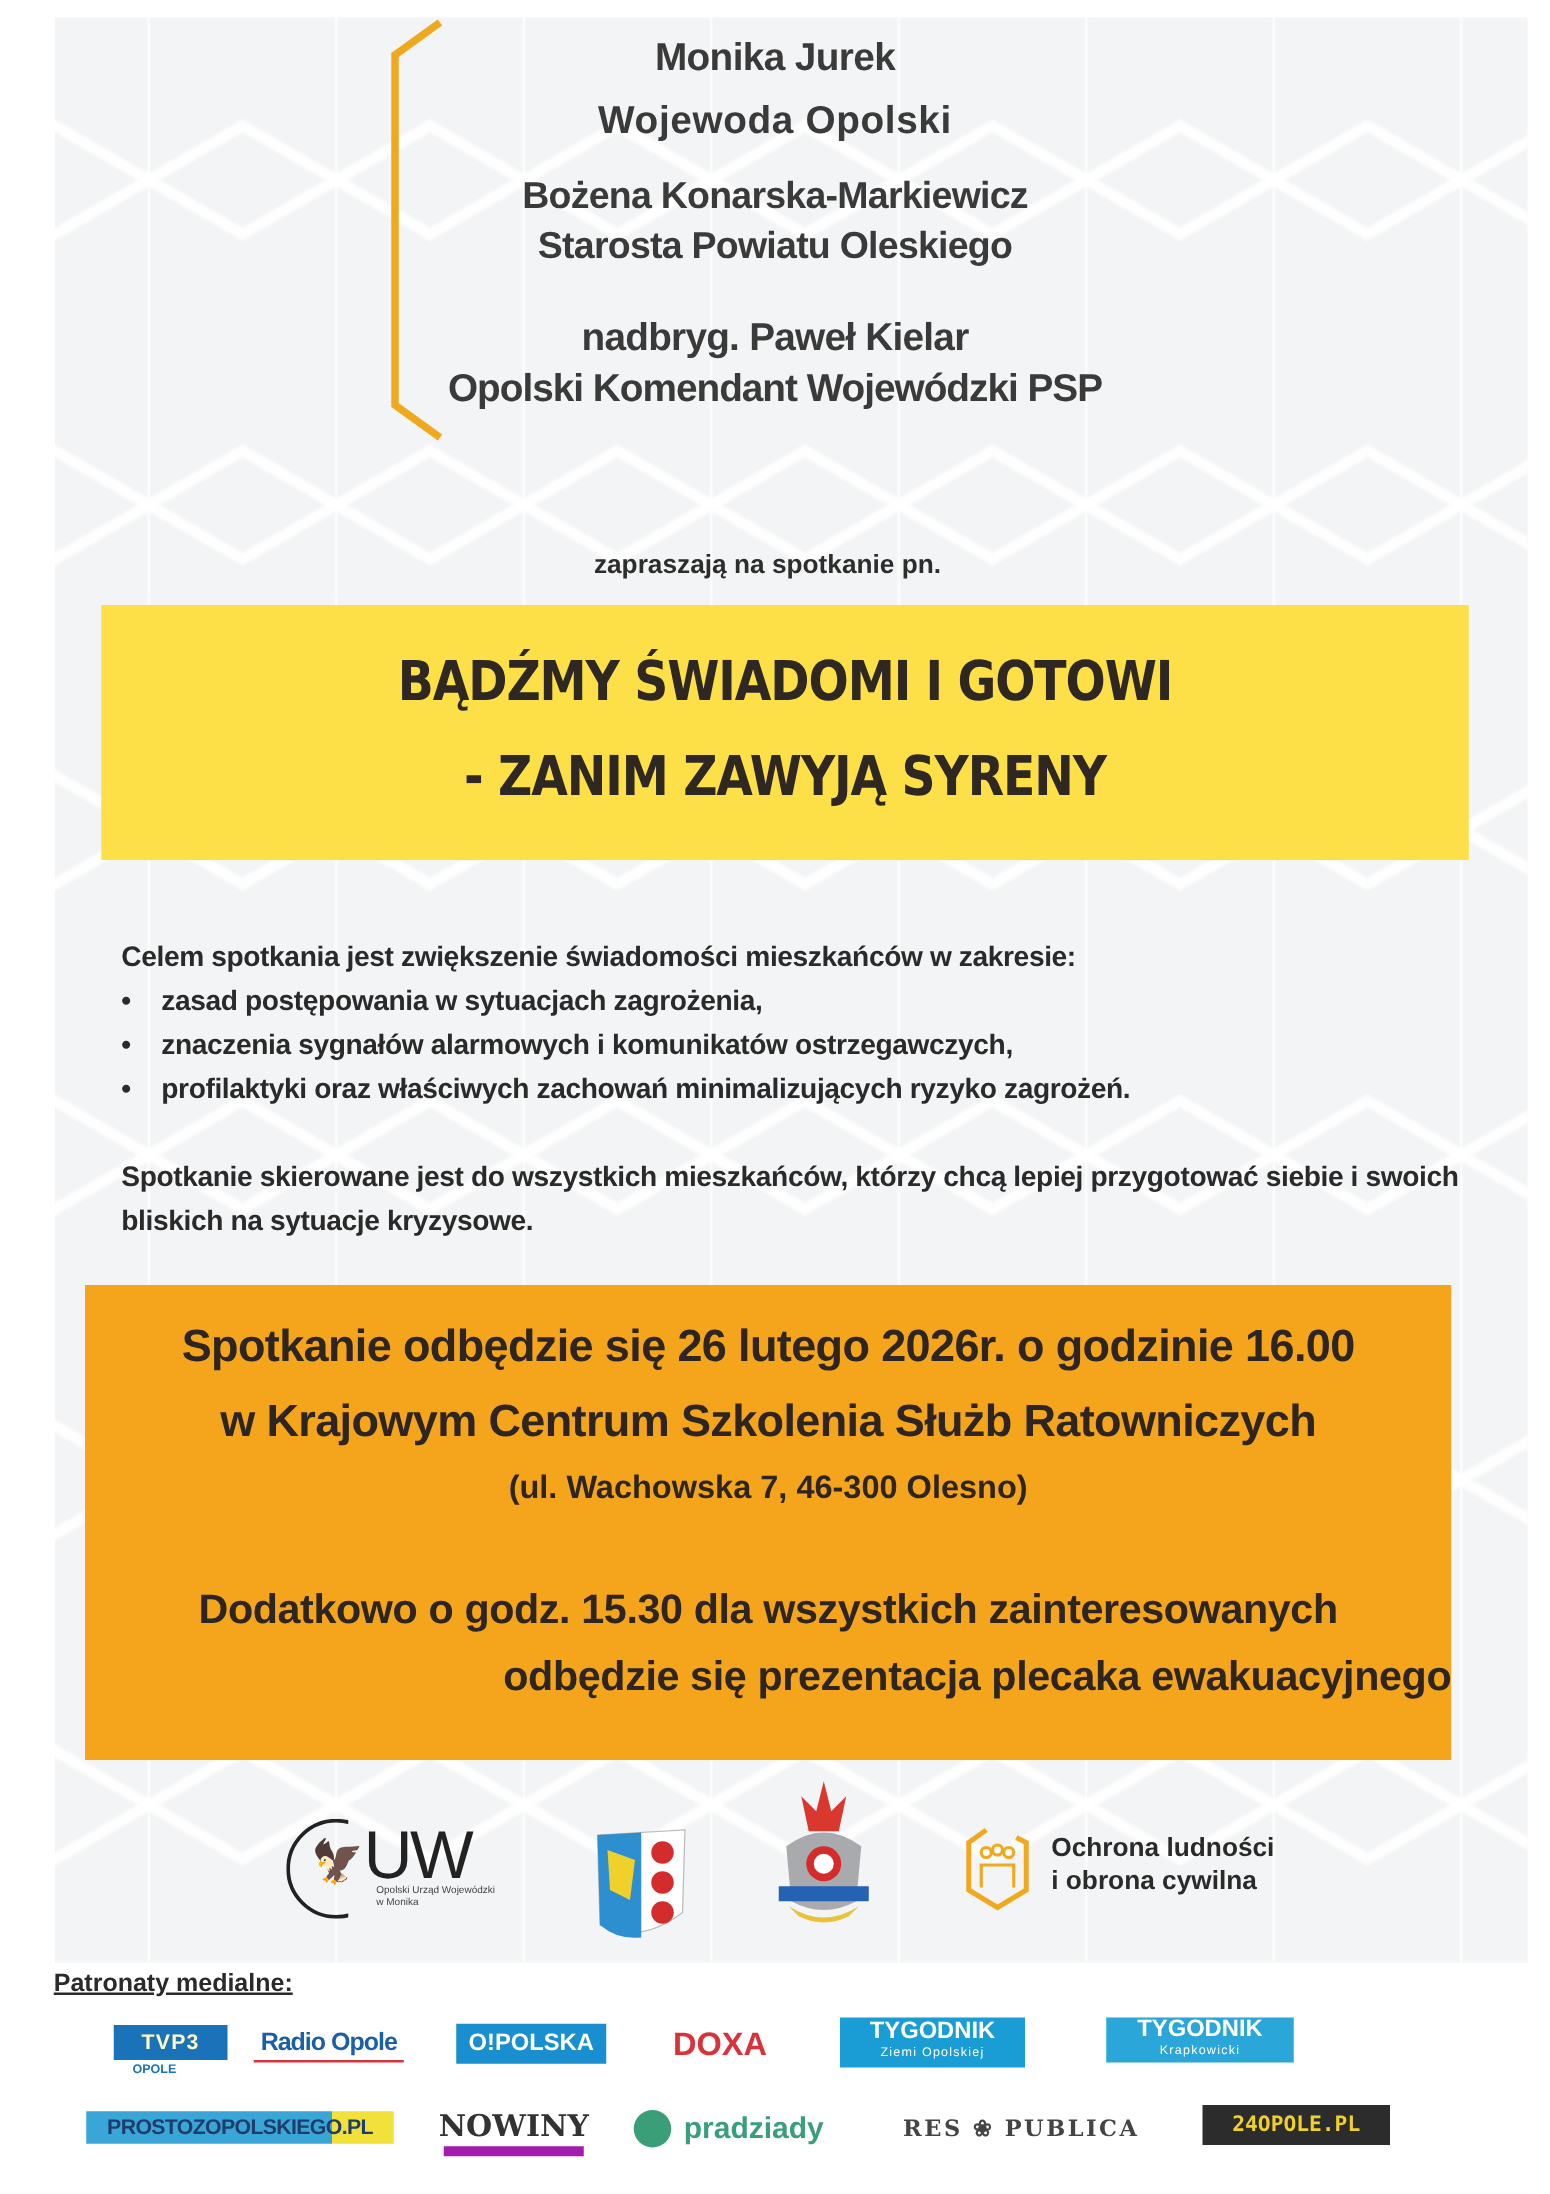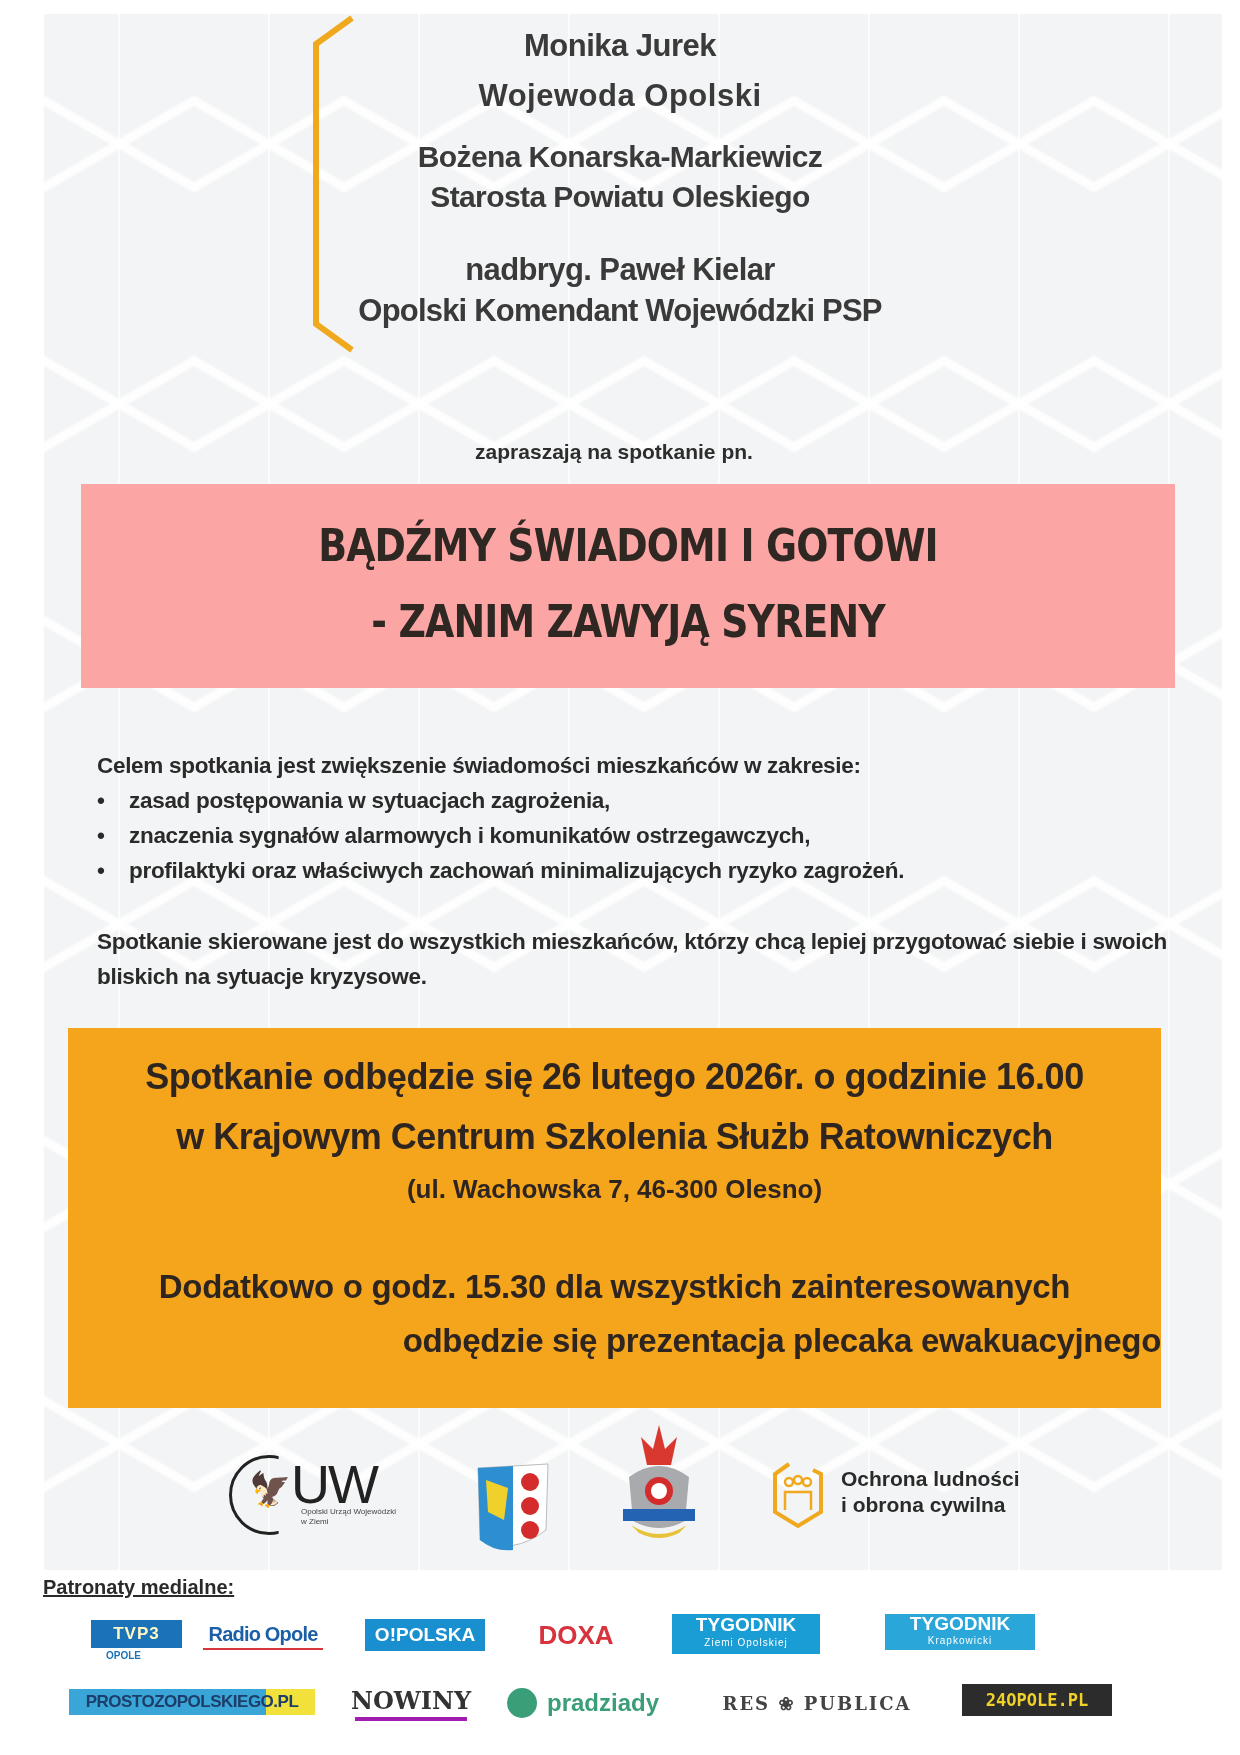--- a/index.html
+++ b/index.html
@@ -16,21 +16,21 @@
   .hdr { position:absolute; left:300px; width:640px; text-align:center; font-weight:bold; color:#3a3a3a; }
   .hdr.l1 { top:28px; font-size:31px; letter-spacing:-0.5px; }
   .hdr.l2 { top:78px; font-size:31px; letter-spacing:0.5px; }
   .hdr.l3 { top:140px; font-size:30px; letter-spacing:-0.6px; }
   .hdr.l4 { top:180px; font-size:30px; letter-spacing:-0.6px; }
   .hdr.l5 { top:252px; font-size:31px; letter-spacing:-0.6px; }
   .hdr.l6 { top:293px; font-size:31px; letter-spacing:-0.8px; left:270px; width:700px; }
   .invite { position:absolute; top:440px; left:0; width:1240px; text-align:center;
             font-size:21px; font-weight:bold; color:#2d2d2d; padding-left:4px; }
   .invite span { position:relative; left:-10px; }
-  .titlebox { position:absolute; left:81px; top:484px; width:1094px; height:204px; background:#fca5a5; }
+  .titlebox { position:absolute; left:81px; top:484px; width:1094px; height:204px; background:#fde047; }
   .titlebox .t { position:absolute; left:0; width:100%; text-align:center; font-weight:bold;
                  font-size:44px; color:#2e2722; letter-spacing:-1px; font-family:"DejaVu Sans", sans-serif; transform:scaleX(0.86); }
   .titlebox .t1 { top:36px; }
   .titlebox .t2 { top:112px; }
   .body { position:absolute; left:97px; top:748px; width:1080px; font-size:22.5px; font-weight:bold; color:#2a2a2a; }
   .body p { margin:0; line-height:35px; letter-spacing:-0.3px; }
   .body ul { margin:0; padding:0; list-style:none; }
   .body li { line-height:35px; position:relative; padding-left:32px; letter-spacing:-0.3px; }
   .body li::before { content:"\2022"; position:absolute; left:0; top:0; }
   .body .p2 { margin-top:36px; }
@@ -57,21 +57,21 @@
   .m { position:absolute; display:flex; align-items:center; justify-content:center; font-weight:bold; }
   .tvp { left:91px; top:1620px; width:91px; height:28px; background:#1a73b8; color:#fef9c3; font-size:17px; letter-spacing:1px; }
   .tvp-sub { position:absolute; left:106px; top:1650px; font-size:10px; font-weight:bold; color:#1a73b8; }
   .radio { left:203px; top:1620px; width:120px; height:28px; color:#1b5fa8; font-size:20px; letter-spacing:-0.8px; border-bottom:2px solid #d6363b; }
   .opolska { left:365px; top:1619px; width:120px; height:32px; background:#1a8fd0; color:#fff; font-size:19px; }
   .doxa { left:526px; top:1618px; width:100px; height:34px; color:#d8323c; font-size:26px; }
   .tyg1 { left:672px; top:1614px; width:148px; height:40px; background:#1a9cd4; color:#fff; font-size:19px; flex-direction:column; line-height:18px; }
   .tyg1 small, .tyg2 small { font-size:10px; letter-spacing:1px; font-weight:normal; }
   .tyg2 { left:885px; top:1614px; width:150px; height:36px; background:#2aa6d8; color:#fff; font-size:19px; flex-direction:column; line-height:17px; }
   .prosto { left:69px; top:1689px; width:246px; height:26px; background:linear-gradient(90deg,#3aa6d8 0 80%, #f1e13a 80% 100%); color:#1d3d6a; font-size:17px; letter-spacing:-0.5px; }
-  .nowiny { left:355px; top:1683px; width:112px; height:34px; color:#333; font-family:"DejaVu Serif", serif; font-size:24px; border-bottom:4px solid #a21caf; }
+  .nowiny { left:355px; top:1683px; width:112px; height:34px; color:#333; font-family:"DejaVu Serif", serif; font-size:24px; border-bottom:8px solid #a21caf; }
   .pradz-icon { position:absolute; left:507px; top:1688px; width:30px; height:30px; background:#3a9e79; border-radius:50%; }
   .pradz { left:547px; top:1685px; width:140px; height:36px; color:#3a9e79; font-size:24px; justify-content:flex-start; }
   .respub { left:722px; top:1688px; width:190px; height:30px; color:#444; font-family:"DejaVu Serif", serif; font-size:18px; letter-spacing:2px; }
   .opole24 { left:962px; top:1684px; width:150px; height:32px; background:#2c2c2c; color:#f0d12a; font-size:17px; font-family:"DejaVu Sans Mono", monospace; }
 </style>
 </head>
 <body>
 
 <div class="poster"></div>
 
@@ -109,21 +109,21 @@
   <div class="e e3">(ul. Wachowska 7, 46-300 Olesno)</div>
   <div class="e e4">Dodatkowo o godz. 15.30 dla wszystkich zainteresowanych</div>
   <div class="e e5">odbędzie się prezentacja plecaka ewakuacyjnego</div>
 </div>
 
 <div class="logos">
   <div class="logo ouw">
     <div class="circ"></div>
     <div class="eagle">🦅</div>
     <div class="uw">UW</div>
-    <div class="sub"><span>Opolski Urząd Wojewódzki</span><br><span>w Ziemi</span></div>
+    <div class="sub"><span>Opolski Urząd Wojewódzki</span><br><span>w Monika</span></div>
   </div>
 
   <svg class="logo crest" viewBox="0 0 78 96">
     <path d="M4,8 L74,4 L72,70 Q38,96 6,80 Z" fill="#fff" stroke="#bbb" stroke-width="1"></path>
     <path d="M4,8 L39,6 L39,90 Q20,92 6,80 Z" fill="#2e8fd0"></path>
     <path d="M12,20 L34,28 L30,60 L14,52 Z" fill="#f0d02a"></path>
     <circle cx="56" cy="22" r="9" fill="#d42c2c"></circle>
     <circle cx="56" cy="46" r="9" fill="#d42c2c"></circle>
     <circle cx="56" cy="70" r="9" fill="#d42c2c"></circle>
   </svg>

